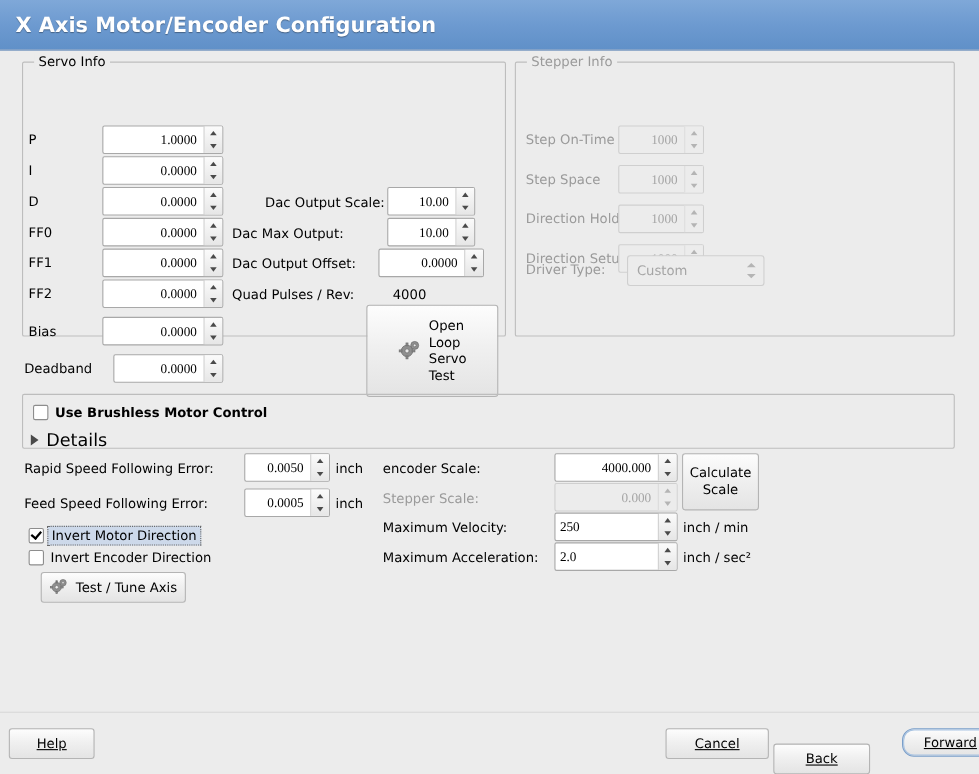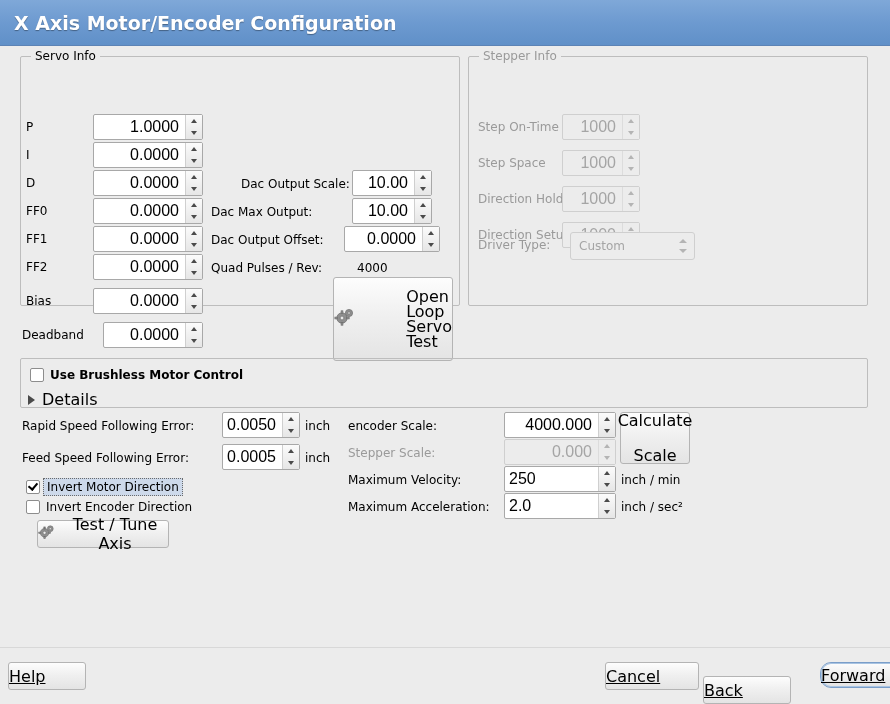--- a/index.html
+++ b/index.html
@@ -82,22 +82,22 @@
     box-sizing: border-box;
     border: 1px solid #a8a8a8;
     background: #ffffff;
     border-radius: 2px;
   }
   .spin input {
     flex: 1 1 auto;
     border: none;
     outline: none;
     background: transparent;
-    font-family: Liberation Sans, sans-serif;
-    font-size: 16px;
+    font-family: Liberation Serif, serif;
+    font-size: 12px;
     text-align: right;
     padding: 0 6px 0 4px;
     color: #000;
     min-width: 0;
   }
   .spin .btns {
     width: 16px;
     flex: 0 0 16px;
     display: flex;
     flex-direction: column;
@@ -167,25 +167,25 @@
   }
   .combo .arrows:before { top: 1px; border-bottom: 4px solid #b4b4b4; }
   .combo .arrows:after { bottom: 1px; border-top: 4px solid #b4b4b4; }
 
   
   .btn {
     position: absolute;
     border: 1px solid #b4b4b4;
     border-radius: 3px;
     background: linear-gradient(to bottom, #fdfdfd 0%, #f0f0f0 45%, #e4e4e4 100%);
-    font-size: 16px;
+    font-size: 12px;
     color: #000;
     display: flex;
     align-items: center;
-    justify-content: space-between;
+    justify-content: center;
     box-sizing: border-box;
     cursor: pointer;
     text-align: center;
   }
   .btn u { text-decoration: underline; }
   .btn.default {
     border-color: #7a9ec9;
     box-shadow: 0 0 0 1px #a9c4e2 inset;
   }
 

